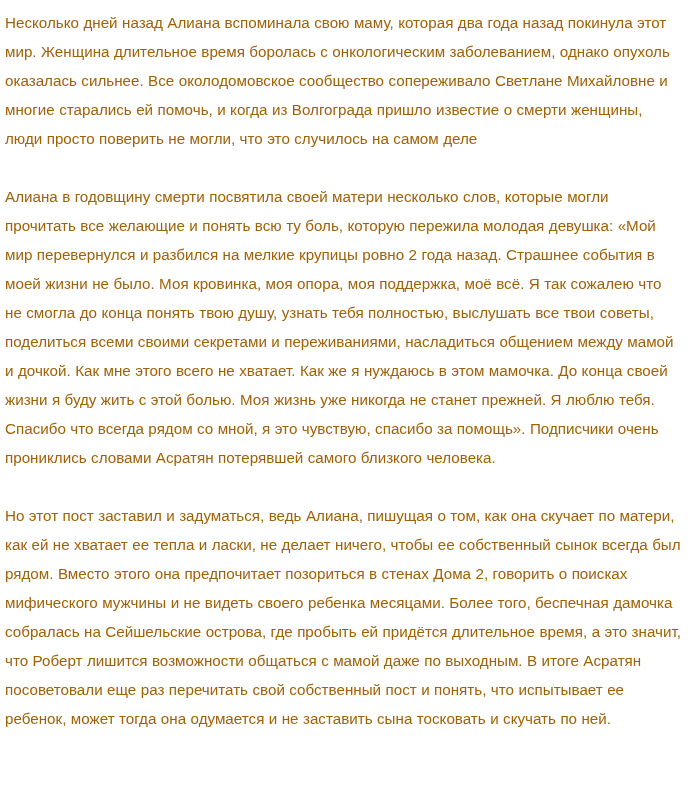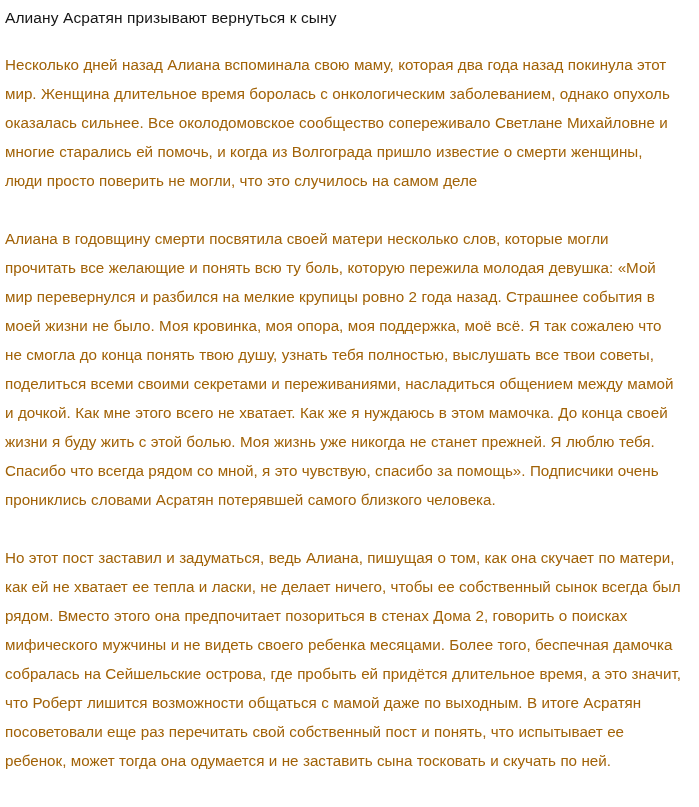--- a/index.html
+++ b/index.html
@@ -42,21 +42,20 @@
   }
   .para:last-child {
     margin-bottom: 8px;
   }
 </style>
 </head>
 <body style="background: rgb(255, 255, 255); color: rgb(27, 27, 27);">
 
 <div id="article">
 
-  <h1 class="headline">Алиану Асратян призывают вернуться к сыну</h1>
 
   <div class="body-copy">
     <p class="para">Несколько дней назад Алиана вспоминала свою маму, которая два года назад покинула этот мир. Женщина длительное время боролась с онкологическим заболеванием, однако опухоль оказалась сильнее. Все околодомовское сообщество сопереживало Светлане Михайловне и многие старались ей помочь, и когда из Волгограда пришло известие о смерти женщины, люди просто поверить не могли, что это случилось на самом деле</p>
     <p class="para">Алиана в годовщину смерти посвятила своей матери несколько слов, которые могли прочитать все желающие и понять всю ту боль, которую пережила молодая девушка: «Мой мир перевернулся и разбился на мелкие крупицы ровно 2 года назад. Страшнее события в моей жизни не было. Моя кровинка, моя опора, моя поддержка, моё всё. Я так сожалею что не смогла до конца понять твою душу, узнать тебя полностью, выслушать все твои советы, поделиться всеми своими секретами и переживаниями, насладиться общением между мамой и дочкой. Как мне этого всего не хватает. Как же я нуждаюсь в этом мамочка. До конца своей жизни я буду жить с этой болью. Моя жизнь уже никогда не станет прежней. Я люблю тебя. Спасибо что всегда рядом со мной, я это чувствую, спасибо за помощь». Подписчики очень прониклись словами Асратян потерявшей самого близкого человека.</p>
     <p class="para">Но этот пост заставил и задуматься, ведь Алиана, пишущая о том, как она скучает по матери, как ей не хватает ее тепла и ласки, не делает ничего, чтобы ее собственный сынок всегда был рядом. Вместо этого она предпочитает позориться в стенах Дома 2, говорить о поисках мифического мужчины и не видеть своего ребенка месяцами. Более того, беспечная дамочка собралась на Сейшельские острова, где пробыть ей придётся длительное время, а это значит, что Роберт лишится возможности общаться с мамой даже по выходным. В итоге Асратян посоветовали еще раз перечитать свой собственный пост и понять, что испытывает ее ребенок, может тогда она одумается и не заставить сына тосковать и скучать по ней.</p>
   </div>
 
 </div>
 
 </body></html>

